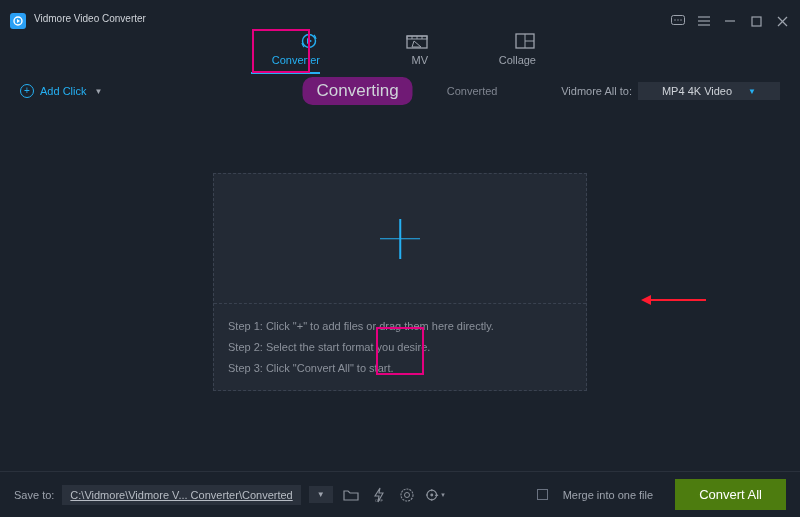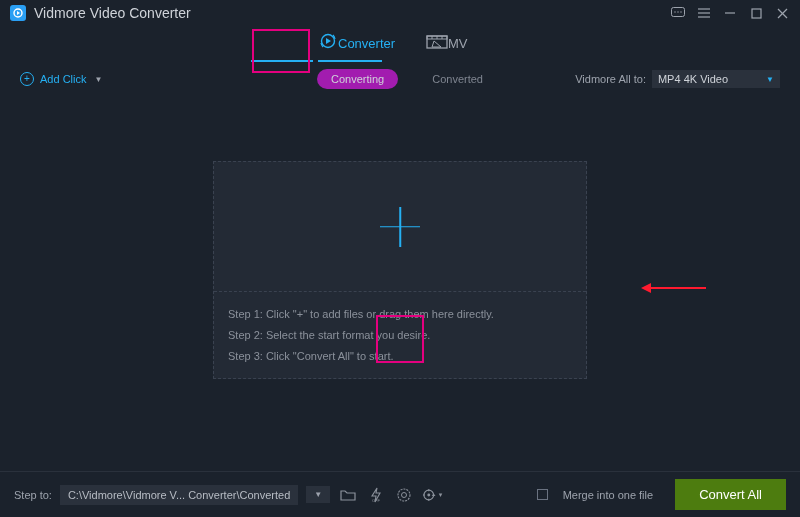--- a/index.html
+++ b/index.html
@@ -1,53 +1,53 @@
 <!DOCTYPE html>
 <html><head>
 <meta charset="utf-8">
 <style>
   * { box-sizing: border-box; margin: 0; padding: 0; font-family: "Segoe UI", Arial, sans-serif; }
   body { width: 800px; height: 517px; background: #1b222c; color: #9da3ad; overflow: hidden; position: relative; }
-  .titlebar { height: 26px; display: flex; align-items: center; padding: 13px 10px; font-size: 14px; color: #cfd3d9; }
+  .titlebar { height: 26px; display: flex; align-items: flex-start; padding: 13px 10px; font-size: 10px; color: #cfd3d9; }
   .titlebar .logo { width: 16px; height: 16px; background: #2a9ff4; border-radius: 3px; margin-right: 8px; display:flex;align-items:center;justify-content:center; }
   .titlebar .spacer { flex: 1; }
   .winbtn { width: 16px; height: 16px; margin-left: 10px; display:flex; align-items:center; justify-content:center; cursor:pointer; color:#9da3ad;}
   .tabbar { display: flex; justify-content: center; gap: 52px; padding: 6px 0 8px 0; position:relative;}
-  .tab { display: flex; flex-direction: row; align-items: center; font-size: 13px; color: #9da3ad; cursor: pointer; width: 56px; }
+  .tab { display: flex; flex-direction: column; align-items: flex-end; font-size: 11px; color: #9da3ad; cursor: pointer; width: 56px; }
   .tab.active { color: #25b0f3; }
   .tab .icon { width: 22px; height: 18px; margin-bottom: 4px; display:flex;align-items:center;justify-content:center; }
   .tab.active::after { content:""; position:absolute; bottom:0; height:2px; width:64px; background:#25b0f3; transform:translateX(-0px);}
   .underline { position:absolute; bottom:0; left:251px; width:62px; height:2px; background:#25b0f3;}
   .highlight-box { position:absolute; border:2px solid #e4007f; pointer-events:none; }
   .hl-tab { left:252px; top:29px; width:58px; height:44px; }
   .hl-plus { left:376px; top:219px; width:48px; height:48px; }
   .subbar { height: 34px; display:flex; align-items:center; padding: 0 20px; font-size: 11px; }
   .addfiles { display:flex; align-items:center; color:#25b0f3; cursor:pointer; }
   .addfiles .plus-circle { width:14px;height:14px;border:1.5px solid #25b0f3;border-radius:50%;display:flex;align-items:center;justify-content:center;margin-right:6px;font-size:10px;line-height:1;}
   .addfiles .caret { margin-left:8px; font-size:8px; color:#9da3ad;}
   .subbar .center { position:absolute; left:50%; transform:translateX(-50%); display:flex; align-items:center; gap:0;}
-  .pill { background:#a21caf; color:#cfd3d9; padding:4px 14px; border-radius:10px; font-size:11px; cursor:pointer;}
+  .pill { background:#701a75; color:#cfd3d9; padding:4px 14px; border-radius:10px; font-size:17px; cursor:pointer;}
   .converted-lbl { margin-left:34px; color:#7f8590; cursor:pointer;}
   .subbar .right { margin-left:auto; display:flex; align-items:center; gap:6px;}
-  .format-select { background:#2a313c; padding:3px 6px; font-size:11px; color:#cfd3d9; display:flex;align-items:center; gap:38px; cursor:pointer; min-width:110px; justify-content:space-between;}
+  .format-select { background:#2a313c; padding:3px 24px; font-size:11px; color:#cfd3d9; display:flex;align-items:center; gap:16px; cursor:pointer; min-width:110px; justify-content:space-between;}
   .format-select .tri { color:#25b0f3; font-size:8px;}
   .main { position:relative; height: 360px; }
   .dropzone { position:absolute; left:213px; top:65px; width:374px; height:218px; border:1px dashed #3a4250; background:#232a35; }
   .dz-top { height:130px; display:flex; align-items:center; justify-content:center; border-bottom:1px dashed #3a4250;}
   .bigplus { width:40px; height:40px; position:relative; cursor:pointer;}
   .bigplus::before, .bigplus::after { content:""; position:absolute; background:#25b0f3; }
   .bigplus::before { left:50%; top:0; width:1.5px; height:100%; transform:translateX(-50%);}
   .bigplus::after { top:50%; left:0; height:1.5px; width:100%; transform:translateY(-50%);}
   .dz-steps { padding:12px 14px; font-size:11px; color:#8b919b; line-height:1.9;}
   .arrow { position:absolute; left:430px; top:125px; }
   .arrow-line { width:62px; height:1.5px; background:#ff1a2f; position:relative;}
   .arrow-line::before { content:""; position:absolute; left:-8px; top:-4px; border:5px solid transparent; border-right:10px solid #ff1a2f;}
   .footer { position:absolute; left:0; right:0; bottom:0; height:46px; background:#1b222c; border-top:1px solid #2a313c; display:flex; align-items:center; padding:0 14px; font-size:11px; gap:8px;}
   .saveto-label{color:#9da3ad;}
-  .path-box { background:#2a313c; padding:4px 8px; color:#b7bcc4; display:flex; align-items:center; min-width:215px;}
+  .path-box { background:#2a313c; padding:4px 8px; color:#b7bcc4; display:flex; align-items:center; min-width:215px;text-decoration:underline;}
   .path-caret { background:#2a313c; padding:4px 8px; cursor:pointer; font-size:8px;}
   .ft-icon { width:20px; height:20px; display:flex;align-items:center;justify-content:center; cursor:pointer; color:#8b919b;}
   .merge { display:flex; align-items:flex-start; gap:15px; margin-left:auto; color:#9da3ad;}
   .chk { width:11px;height:11px;border:1px solid #6a7280; cursor:pointer;}
   .convert-btn { background:#4d7c0f; color:#fff; padding:8px 24px; font-size:13px; cursor:pointer; margin-left:14px;}
   svg { display:block; }
 </style>
 </head>
 <body>
 
@@ -111,20 +111,30 @@
           <rect x="1" y="3" width="20" height="12" fill="none" stroke="#9da3ad" stroke-width="1.3"></rect>
           <rect x="1" y="3" width="20" height="3" fill="none" stroke="#9da3ad" stroke-width="1"></rect>
           <line x1="6" y1="3" x2="6" y2="6" stroke="#9da3ad"></line>
           <line x1="11" y1="3" x2="11" y2="6" stroke="#9da3ad"></line>
           <line x1="16" y1="3" x2="16" y2="6" stroke="#9da3ad"></line>
           <polygon points="8,8 15,14 6,14" fill="none" stroke="#9da3ad"></polygon>
         </svg>
       </div>
     <span>MV</span>
   </div>
+  <div class="tab">
+    <div class="icon">
+        <svg width="20" height="16" viewBox="0 0 20 16">
+          <rect x="1" y="1" width="18" height="14" fill="none" stroke="#9da3ad" stroke-width="1.3"></rect>
+          <line x1="10" y1="1" x2="10" y2="15" stroke="#9da3ad"></line>
+          <line x1="10" y1="8" x2="19" y2="8" stroke="#9da3ad"></line>
+        </svg>
+      </div>
+    <span>Collage</span>
+  </div>
   <div class="underline"></div>
 </div>
 
 <div class="highlight-box hl-tab"></div>
 
 <div class="subbar">
   <div class="addfiles">
     <div class="plus-circle">+</div>
     <span>Add Click</span>
     <span class="caret">▼</span>
@@ -153,21 +163,21 @@
       <div>Step 3: Click "Convert All" to start.</div>
     </div>
     <div class="arrow">
         <div class="arrow-line"></div>
       </div>
   </div>
   <div class="highlight-box hl-plus"></div>
 </div>
 
 <div class="footer">
-  <span class="saveto-label">Step to:</span>
+  <span class="saveto-label">Save to:</span>
   <div class="path-box">
       <span>C:\Vidmore\Vidmore V... Converter\Converted</span>
     </div>
   <div class="path-caret">▼</div>
   <div class="ft-icon">
       <svg width="16" height="13" viewBox="0 0 16 13">
         <path d="M1 3 L5 3 L7 5 L15 5 L15 12 L1 12 Z" fill="none" stroke="currentColor" stroke-width="1.2"></path>
       </svg>
     </div>
   <div class="ft-icon">

